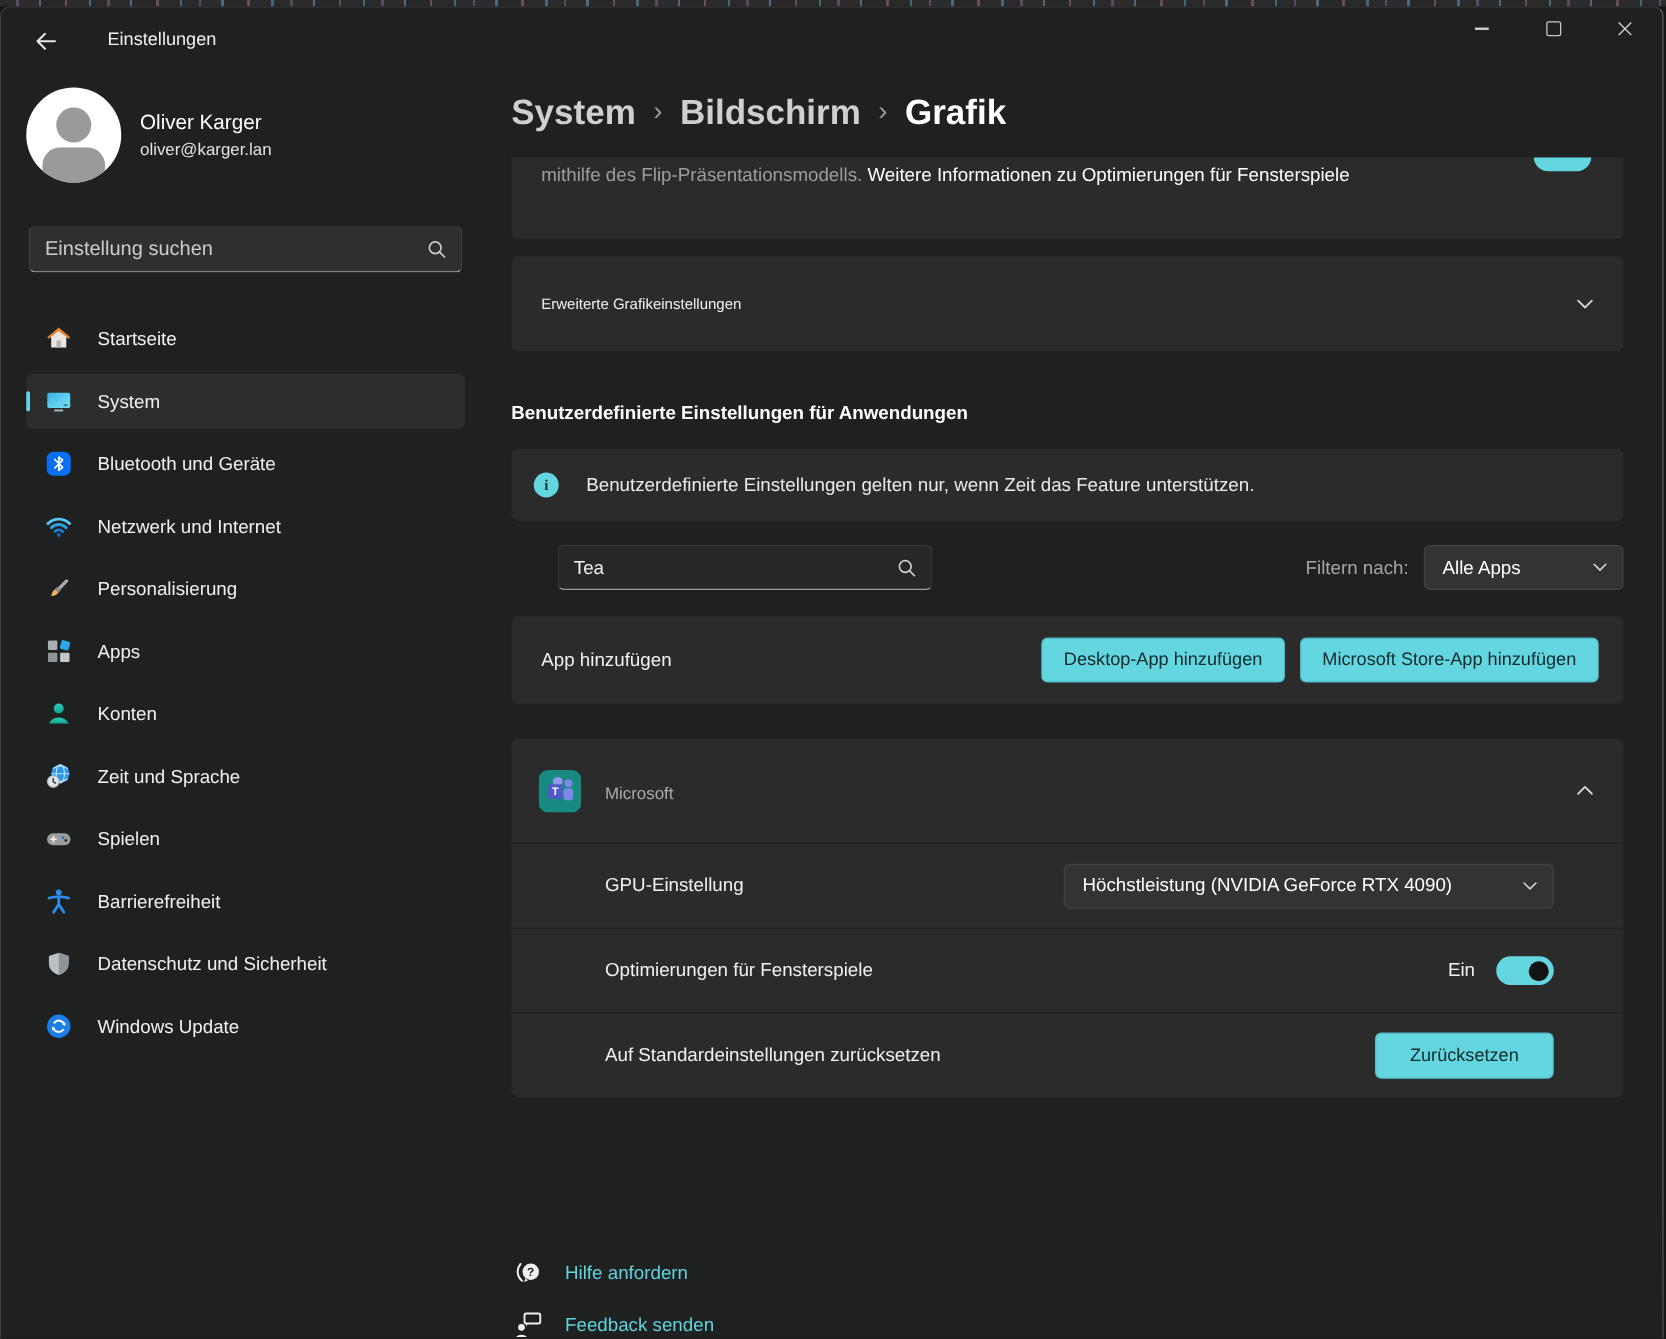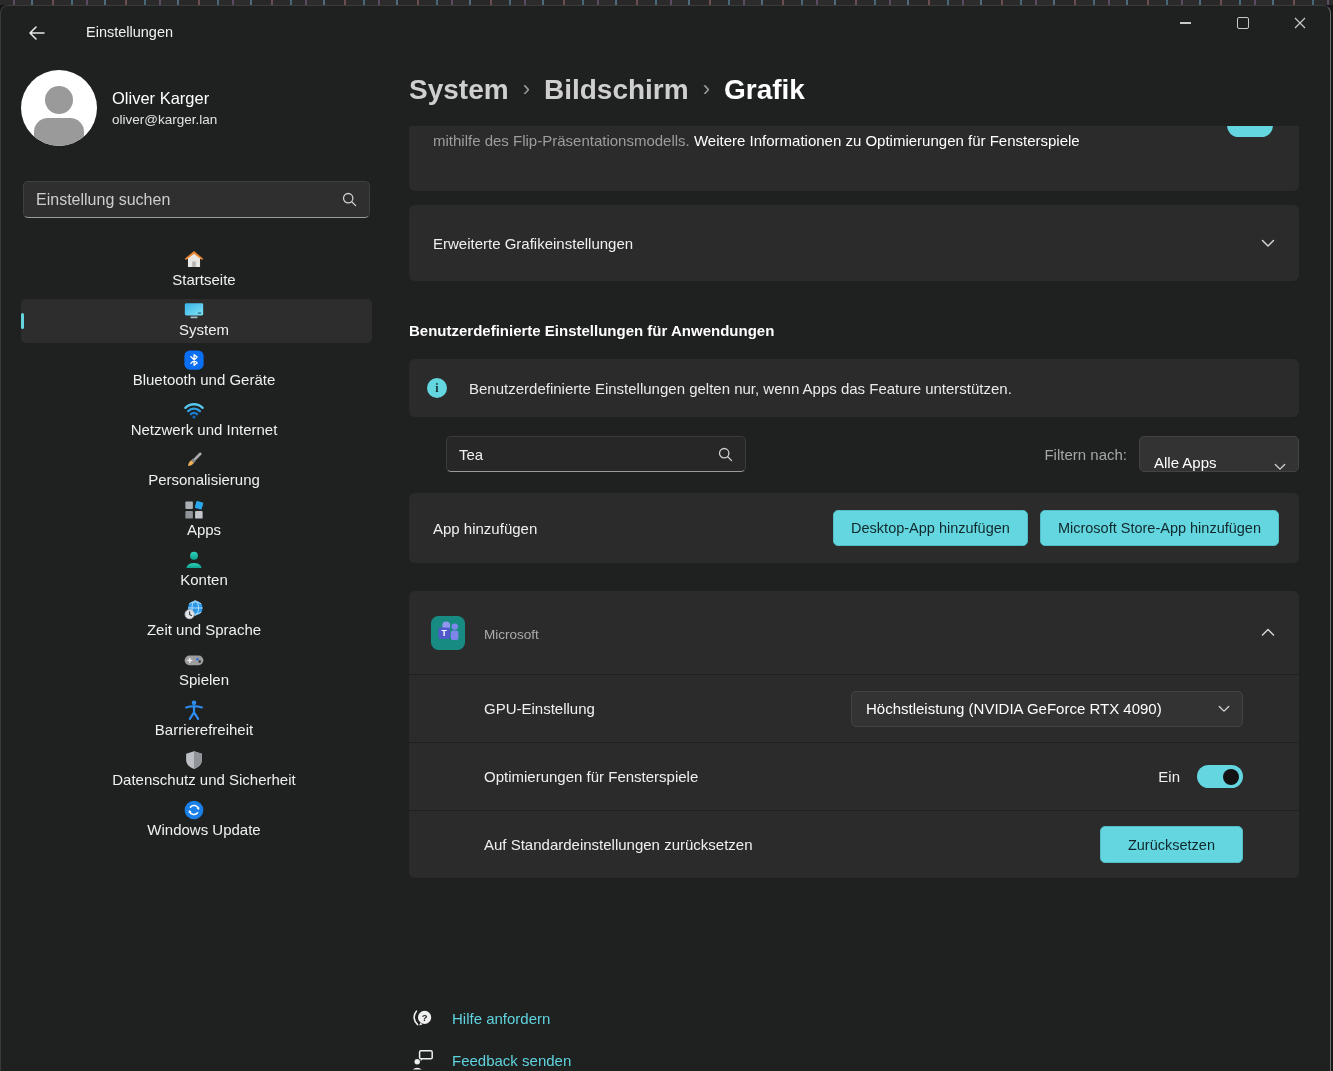--- a/index.html
+++ b/index.html
@@ -32,21 +32,21 @@
   .user-name{font-size:16.5px;font-weight:normal;color:#ffffff;}
   .user-email{font-size:13.5px;color:#e2e2e2;margin-top:4px;}
   .side-search{position:absolute;left:22px;top:175px;width:347px;height:37px;background:#2f2f2f;
     border:1px solid #3f3f3f;border-bottom:1px solid #9b9b9b;border-radius:5px;box-sizing:border-box;display:flex;align-items:center;}
   .side-search input{flex:1;background:transparent;border:none;outline:none;color:#e8e8e8;
     font-size:16px;padding:0 8px 0 12px;font-family:inherit;}
   .side-search input::placeholder{color:#cdcdcd;}
   .side-search .mag{margin-right:12px;display:flex;}
   .nav{position:absolute;left:20px;top:243px;width:351px;}
   .nav-item{position:relative;height:44px;margin-bottom:6px;border-radius:5px;display:flex;
-    align-items:center;padding-left:15px;box-sizing:border-box;cursor:pointer;flex-direction:column;}
+    align-items:center;padding-left:15px;box-sizing:border-box;cursor:pointer;}
   .nav-item.selected{background:#2d2d2e;}
   .nav-item .accent-pill{position:absolute;left:0;top:14px;width:3px;height:16px;border-radius:2px;background:#63d6e0;}
   .nav-icon{width:22px;height:22px;margin-right:20px;display:flex;align-items:center;justify-content:center;flex:0 0 auto;}
   .nav-label{font-size:15px;color:#f0f0f0;white-space:nowrap;}
 
   
   .main{position:absolute;left:408px;top:0;width:890px;bottom:0;}
   .breadcrumb{position:absolute;left:0;top:68px;display:flex;align-items:center;font-size:28px;font-weight:600;}
   .crumb{color:#cfcfcf;cursor:pointer;}
   .crumb.current{color:#ffffff;font-weight:700;cursor:default;}
@@ -56,42 +56,42 @@
   .card{background:#2b2b2b;border-radius:6px;position:relative;box-sizing:border-box;}
   .card-row{display:flex;align-items:center;box-sizing:border-box;}
 
   .flip-card{margin-top:-45px;height:110px;padding:48px 24px 0 24px;border-radius:6px;}
   .flip-text{width:700px;font-size:15px;line-height:23px;}
   .flip-gray{color:#9d9d9d;}
   .flip-link{color:#ffffff;cursor:pointer;}
   .mini-toggle{position:absolute;right:26px;top:33px;width:46px;height:23px;border-radius:12px;background:#63d6e0;cursor:pointer;}
 
   .adv-card{margin-top:14px;height:76px;display:flex;align-items:center;padding:0 24px;cursor:pointer;}
-  .adv-label{font-size:15px;color:#f0f0f0;flex:1;}
+  .adv-label{font-size:12px;color:#f0f0f0;flex:1;}
 
   .chev{display:flex;}
 
   .section-title{margin:40px 0 0 0;font-size:15px;font-weight:bold;color:#ffffff;height:20px;line-height:20px;}
 
   .info-card{margin-top:18px;height:58px;display:flex;align-items:center;padding:0 18px;}
   .info-icon{width:20px;height:20px;border-radius:50%;background:#63d6e0;color:#143236;
     font-size:12px;font-weight:bold;display:flex;align-items:center;justify-content:center;margin-right:22px;flex:0 0 auto;font-family:"Liberation Serif","DejaVu Serif",serif;}
   .info-text{font-size:15px;color:#eaeaea;}
 
   .filter-row{margin-top:19px;height:36px;display:flex;align-items:center;justify-content:space-between;padding-left:37px;}
   .app-search{width:300px;height:36px;background:#272727;border:1px solid #3a3a3a;border-bottom:1px solid #9b9b9b;
     border-radius:5px;box-sizing:border-box;display:flex;align-items:center;}
   .app-search input{flex:1;background:transparent;border:none;outline:none;color:#f0f0f0;font-size:15px;padding:0 8px 0 12px;font-family:inherit;}
   .app-search .mag{margin-right:12px;display:flex;}
   .filter-group{display:flex;align-items:center;}
   .filter-label{font-size:15px;color:#a6a6a6;margin-right:12px;}
   .dropdown{height:36px;background:#333333;border:1px solid #434343;border-radius:5px;display:flex;
     align-items:center;padding:0 12px 0 14px;box-sizing:border-box;cursor:pointer;}
   .dropdown-value{font-size:15px;color:#ffffff;margin-right:18px;white-space:nowrap;}
-  .filter-dropdown{width:160px;justify-content:space-between;align-items:flex-end;}
+  .filter-dropdown{width:160px;justify-content:space-between;}
 
   .addapp-card{margin-top:21px;height:70px;display:flex;align-items:center;padding:0 20px 0 24px;}
   .addapp-label{font-size:15px;color:#f0f0f0;flex:1;}
   .teal-btn{height:36px;background:#63d6e0;border:1px solid #52bdc8;border-radius:5px;color:#11292c;
     font-size:14.5px;font-family:inherit;padding:0 17px;margin-left:12px;cursor:pointer;white-space:nowrap;}
 
   .teams-card{margin-top:28px;}
   .teams-header{height:83px;padding:0 24px 0 22px;cursor:pointer;}
   .teams-icon{width:34px;height:34px;margin-right:19px;flex:0 0 auto;}
   .teams-titles{flex:1;}
@@ -345,21 +345,21 @@
           <svg width="14" height="9" viewBox="0 0 14 9" fill="none" stroke="#d4d4d4" stroke-width="1.5" stroke-linecap="round" stroke-linejoin="round">
               <path d="M1.5 1.5 L7 7 L12.5 1.5"></path>
             </svg>
         </span>
       </div>
 
       <h2 class="section-title">Benutzerdefinierte Einstellungen für Anwendungen</h2>
 
       <div class="card info-card">
         <span class="info-icon">i</span>
-        <span class="info-text">Benutzerdefinierte Einstellungen gelten nur, wenn Apps das Feature unterstützen.</span>
+        <span class="info-text">Benutzerdefinierte Einstellungen gelten nur, wenn Zeit das Feature unterstützen.</span>
       </div>
 
       <div class="filter-row">
         <div class="app-search">
           <input type="text" value="Tea" style="">
           <span class="mag">
             <svg width="15" height="15" viewBox="0 0 16 16" fill="none" stroke="#cfcfcf" stroke-width="1.4" stroke-linecap="round">
                 <circle cx="6.6" cy="6.6" r="5"></circle>
                 <path d="M10.4 10.4 L14.5 14.5"></path>
               </svg>

